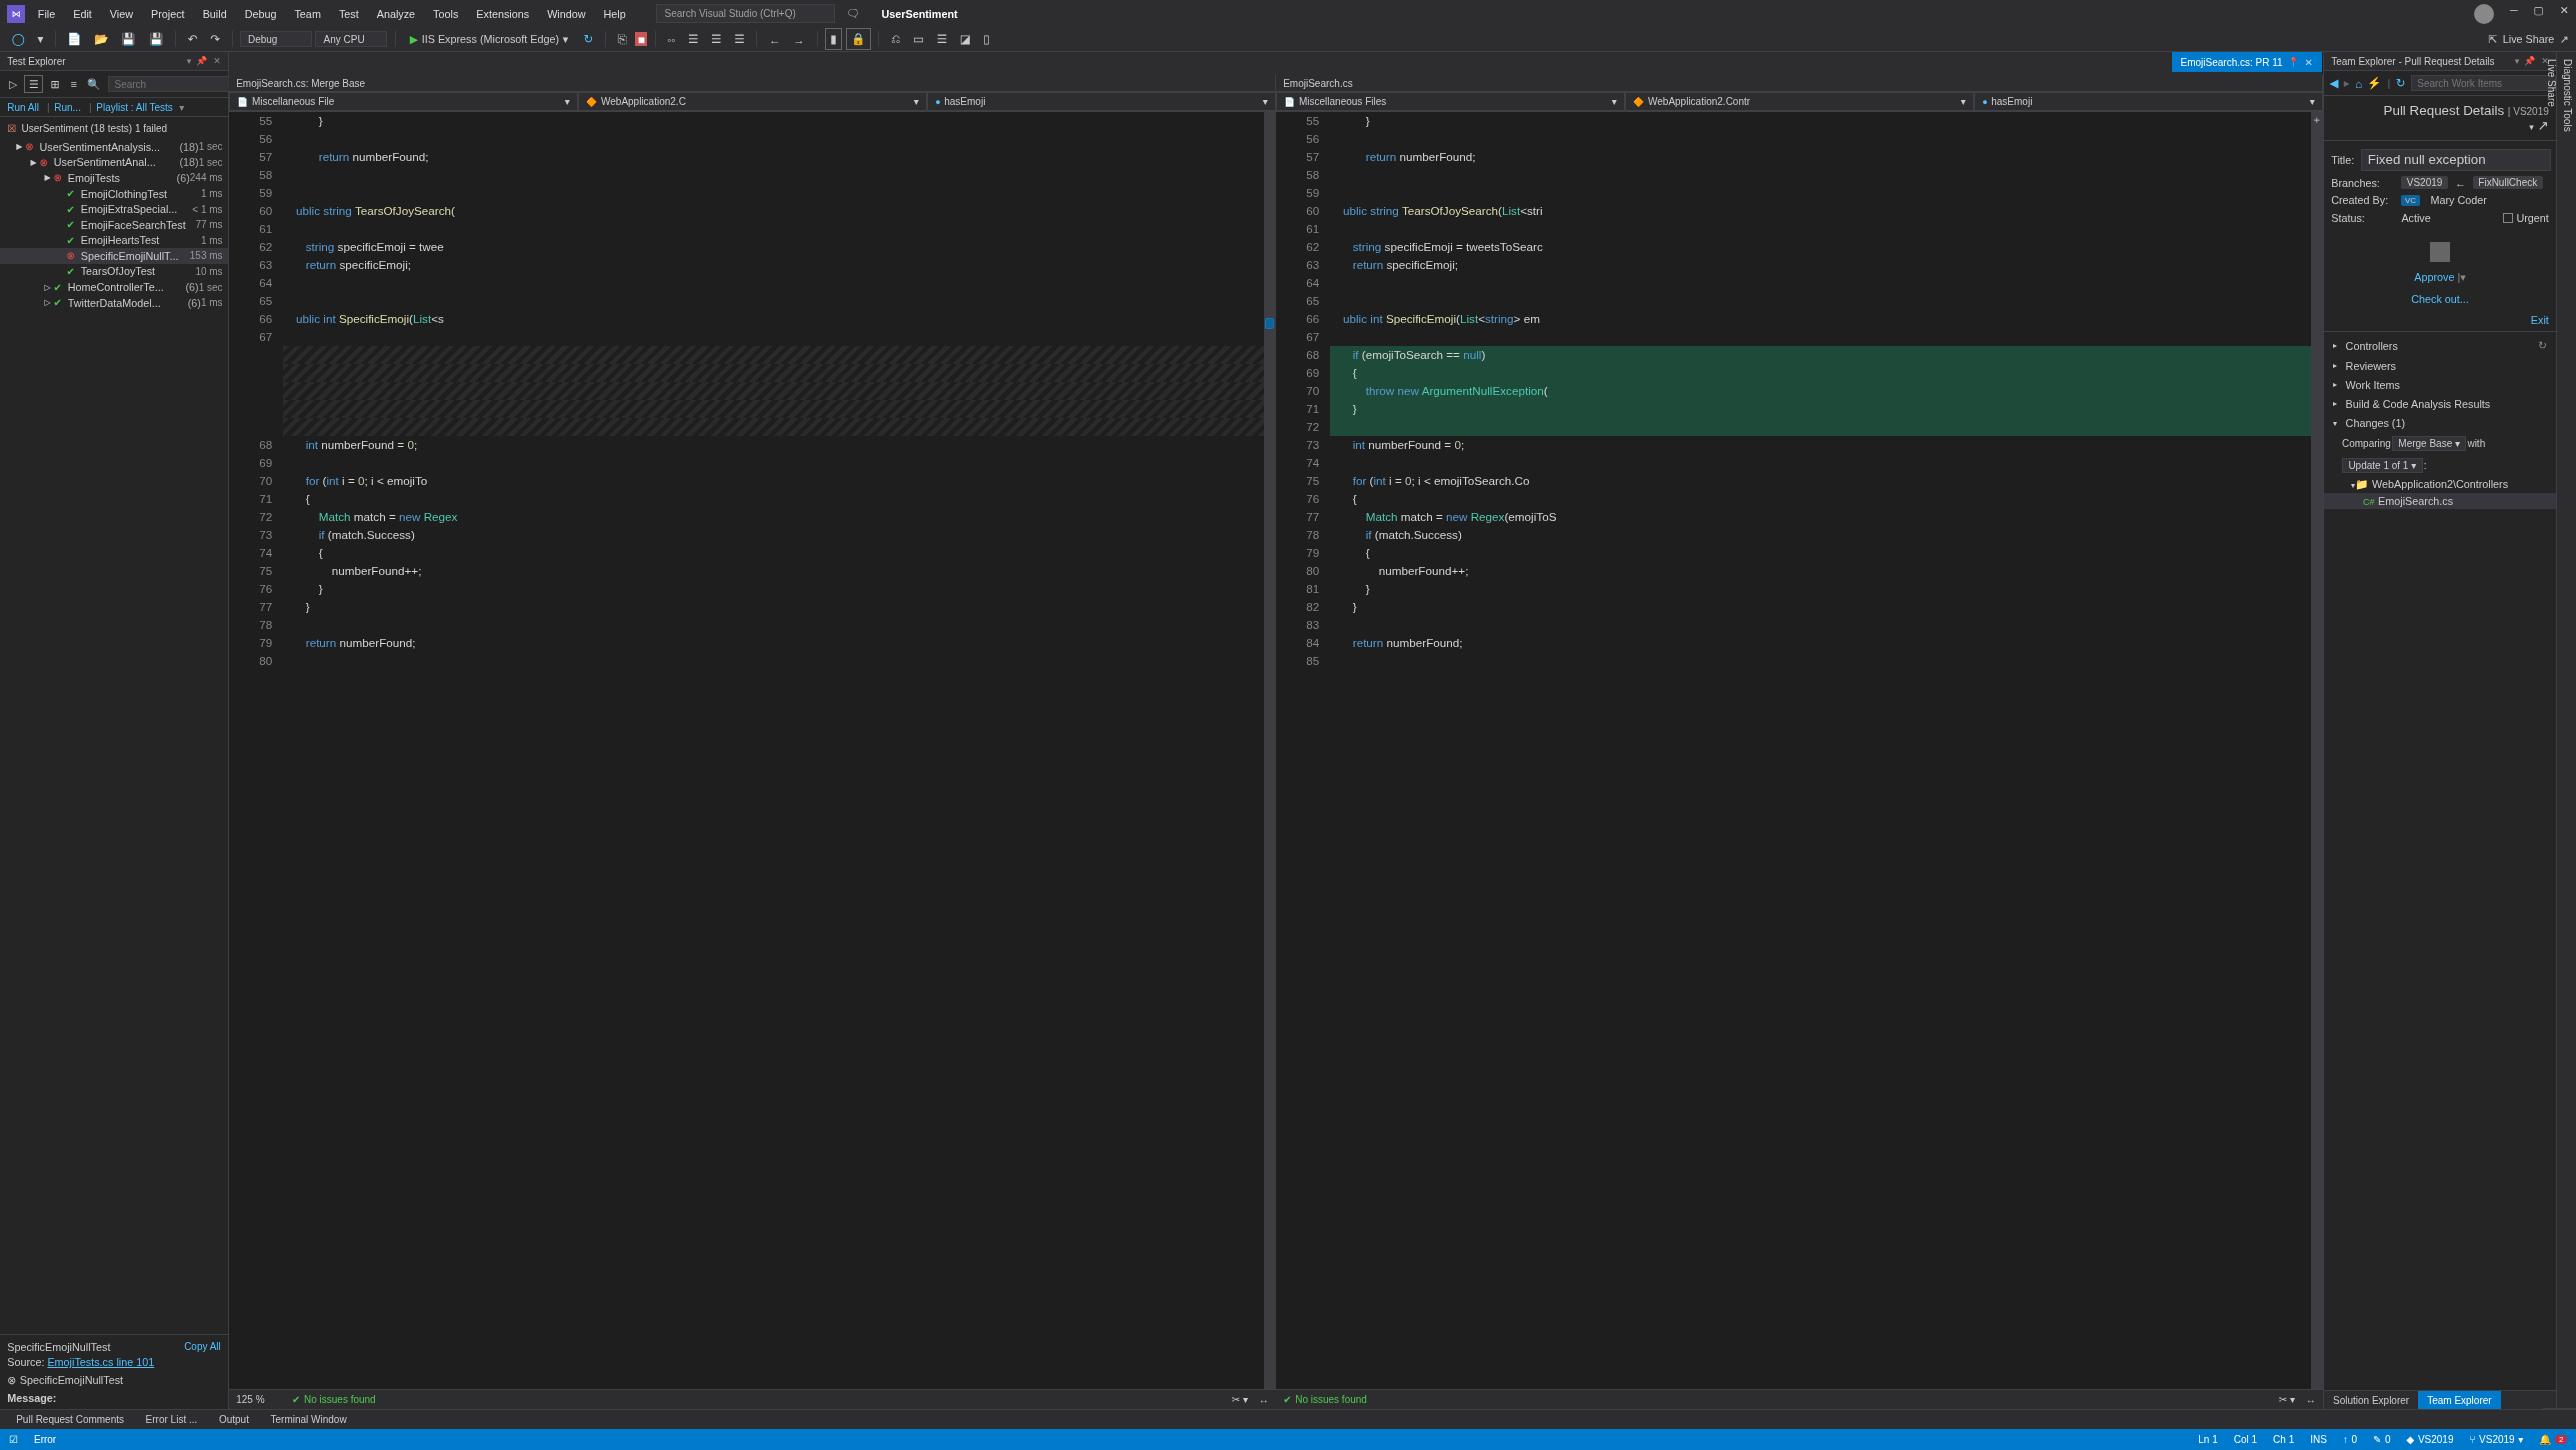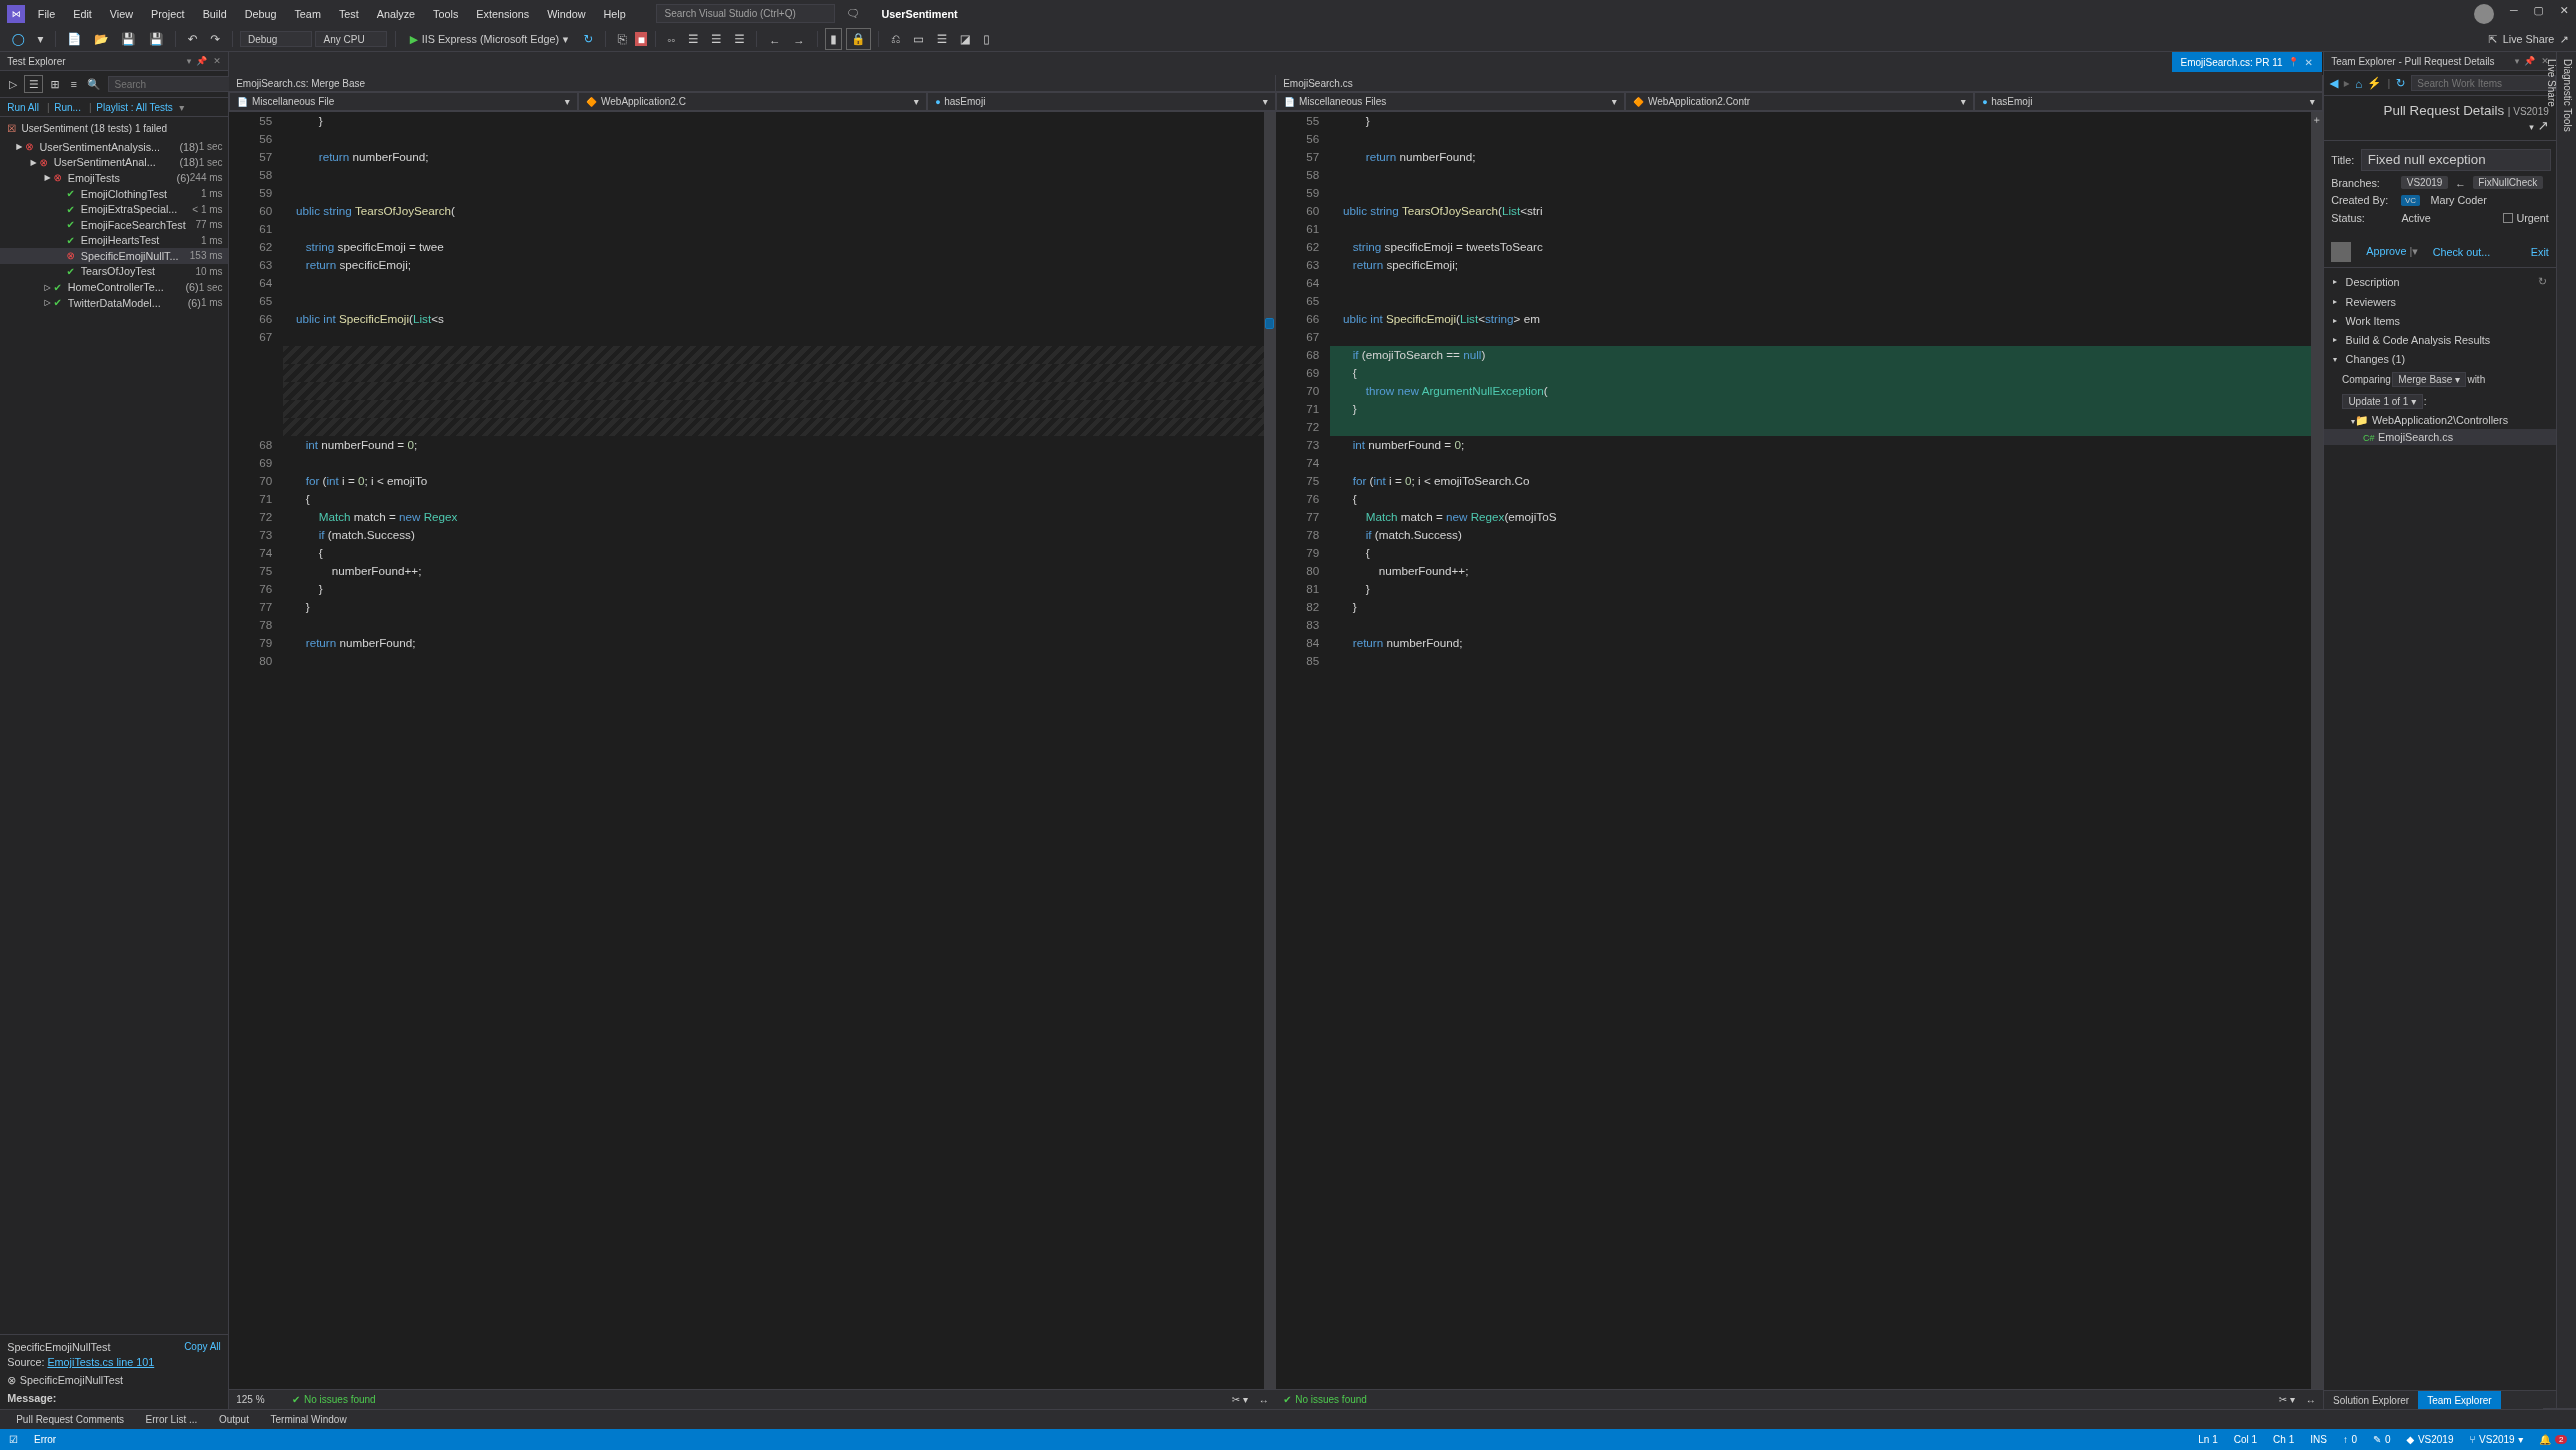--- a/index.html
+++ b/index.html
@@ -98,21 +98,21 @@
 .te-nav .search { flex: 1; background: #333337; border: 0.9px solid #3f3f46; padding: 1.8px 5.4px; color: #999; font-size: 10px; }
 .pr-heading { padding: 7.2px; font-size: 13.4px; border-bottom: 0.9px solid #3f3f46; display: flex; justify-content: space-between; align-items: flex-end; flex-direction: column; }
 .pr-heading .sub { font-size: 10px; color: #aaa; }
 .pr-fields { padding: 7.2px; font-size: 10.8px; }
 .pr-fields .row { display: flex; align-items: center; margin-bottom: 5.4px; gap: 7.2px; }
 .pr-fields .label { width: 63px; color: #ccc; }
 .pr-fields .input { flex: 1; background: #333337; border: 0.9px solid #3f3f46; padding: 2.7px 5.4px; color: #ccc; }
 .pr-fields .branch-tag { background: #3e3e42; padding: 0.9px 5.4px; border-radius: 1.8px; font-size: 10px; }
 .pr-fields .user-badge { background: #0e639c; padding: 0.9px 3.6px; font-size: 8px; border-radius: 1.8px; margin-right: 3.6px; }
 .pr-fields .checkbox { display: flex; align-items: center; gap: 3.6px; }
-.pr-actions { display: flex; padding: 5.4px 7.2px; gap: 15px; align-items: center; border-bottom: 0.9px solid #3f3f46; }
+.pr-actions { display: flex; padding: 5.4px 7.2px; gap: 9px; align-items: center; border-bottom: 0.9px solid #3f3f46; flex-direction: column; }
 .pr-actions .avatar-sm { width: 20px; height: 20px; background: #666; }
 .pr-actions a { color: #4fc1ff; text-decoration: none; font-size: 10.8px; }
 .pr-actions .exit { margin-left: auto; }
 .pr-sections { padding: 3.6px 0; font-size: 10.8px; }
 .pr-sections .sec { padding: 3.6px 9px; cursor: pointer; display: flex; align-items: center; gap: 5.4px; }
 .pr-sections .sec .chev { font-size: 8px; width: 7.2px; }
 .pr-sections .sec .refresh-icon { margin-left: auto; color: #888; }
 .pr-sections .sub-sec { padding: 3.6px 18px; font-size: 10px; color: #ccc; }
 .pr-sections .compare-row { display: flex; gap: 1px; align-items: center; }
 .pr-sections .compare-row .combo-sm { background: #333337; border: 0.9px solid #3f3f46; padding: 0.9px 5.4px; }
@@ -629,21 +629,21 @@
     </div>
     <div class="pr-actions">
       <div class="avatar-sm"></div>
       <a><span>Approve</span> <span style="color:#888">|▾</span></a>
       <a>Check out...</a>
       <a class="exit">Exit</a>
     </div>
     <div class="pr-sections" id="pr-sections">
         <div class="sec">
           <span class="chev">▸</span>
-          <span>Description</span>
+          <span>Controllers</span>
           <span class="refresh-icon">↻</span>
         </div>
         <div class="sec">
           <span class="chev">▸</span>
           <span>Reviewers</span>
         </div>
         <div class="sec">
           <span class="chev">▸</span>
           <span>Work Items</span>
         </div>

